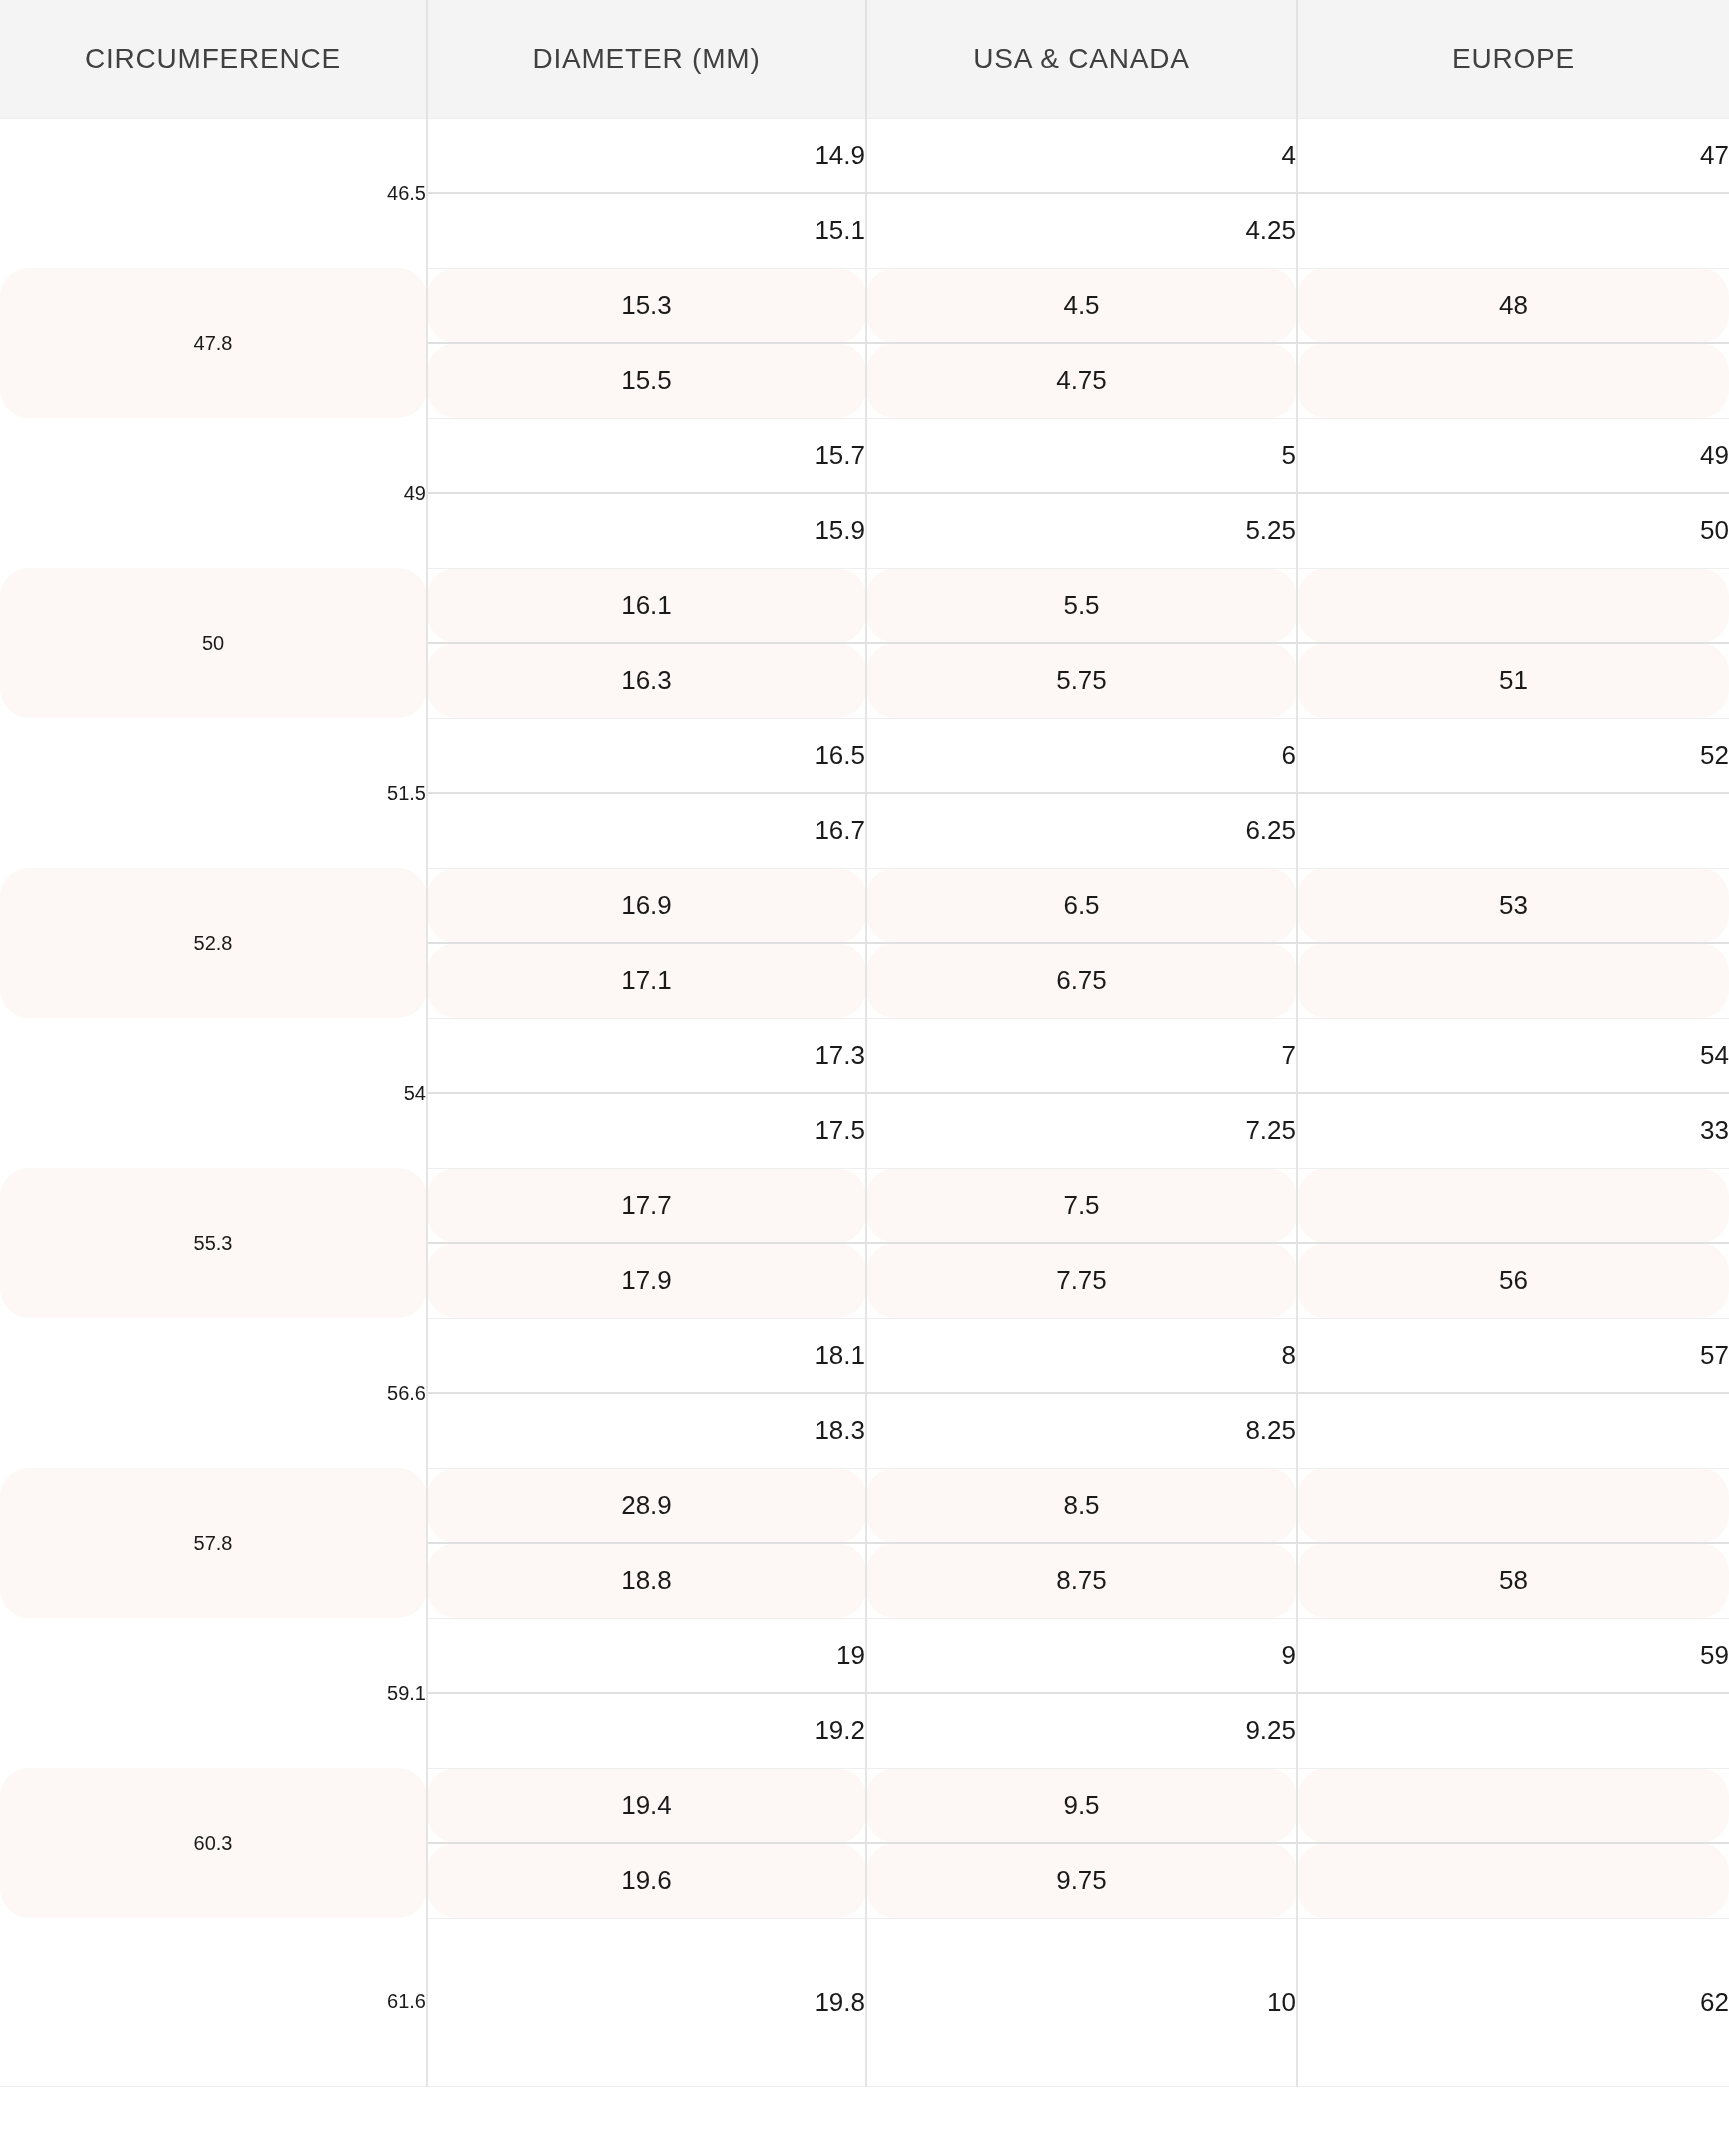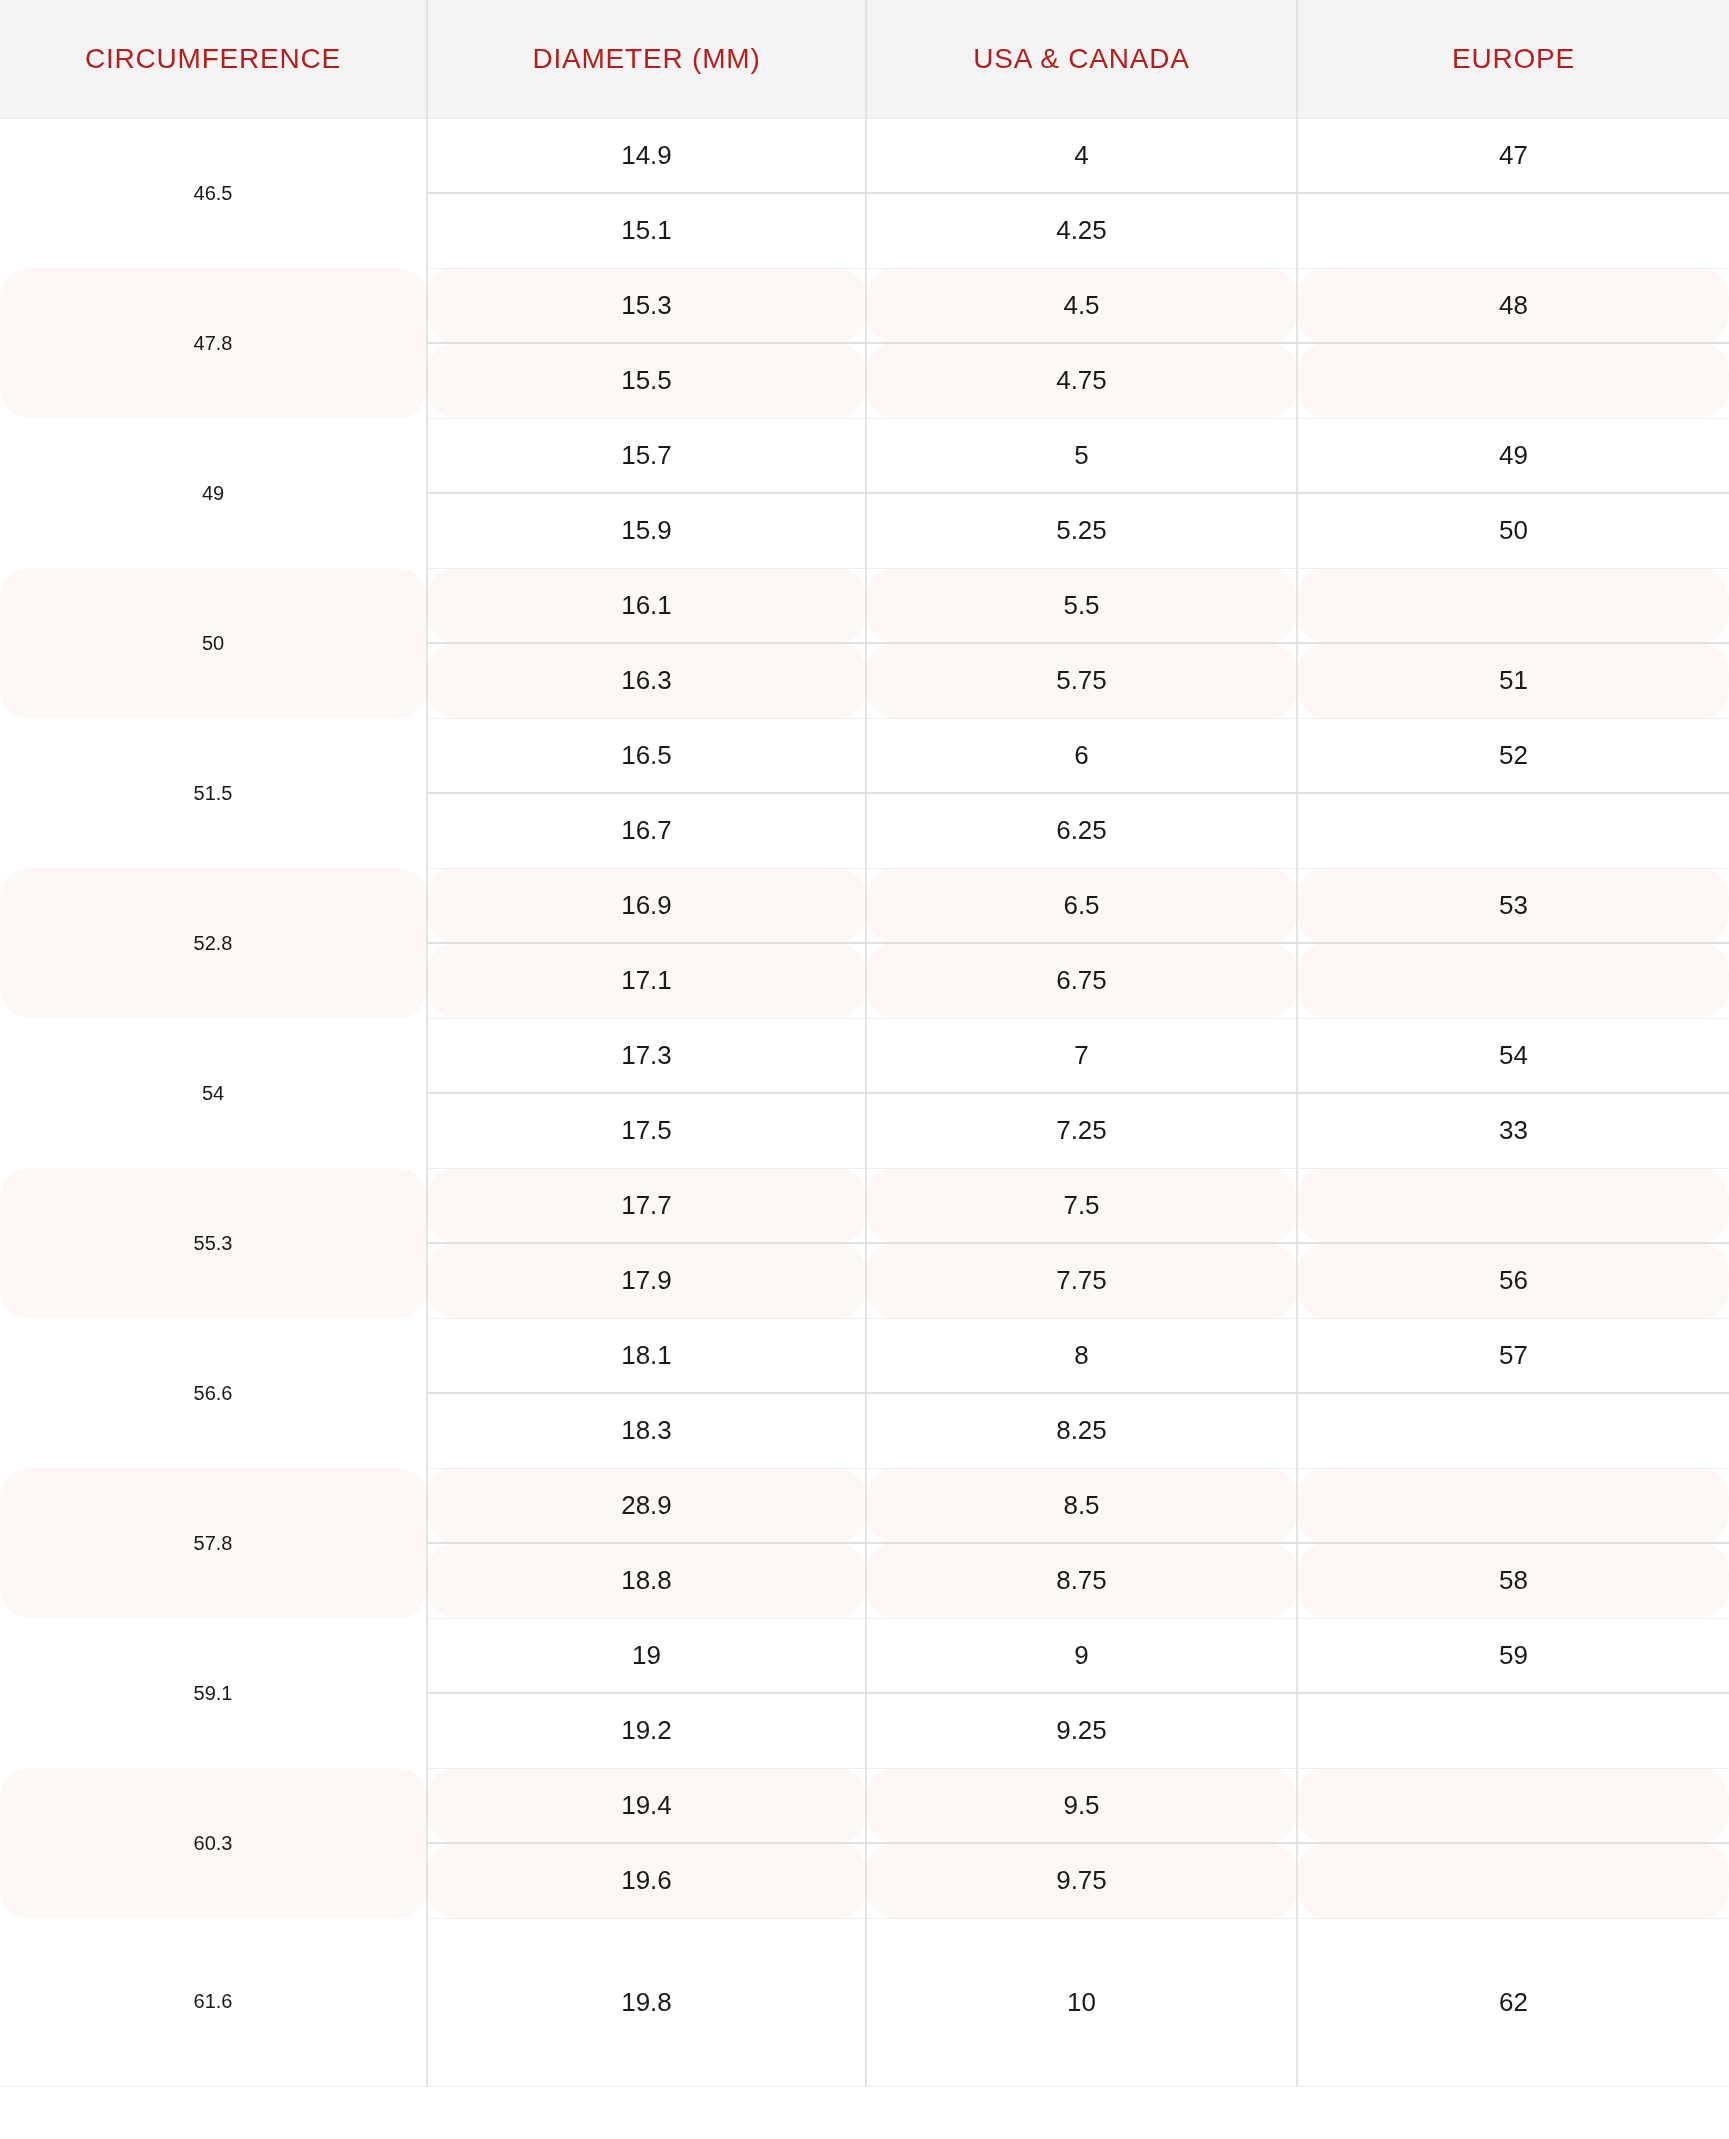--- a/index.html
+++ b/index.html
@@ -27,21 +27,21 @@
   col.c-usa    { width: 431px; }
   col.c-eur    { width: 432px; }
 
   
   thead th {
     height: 118px;
     background: #f4f4f4;
     font-weight: 400;
     font-size: 28px;
     letter-spacing: 0.8px;
-    color: #b91c1c;
+    color: #404040;
     vertical-align: middle;
     border-right: 2.2px solid #e2e2e2;
     border-bottom: 1.6px solid #ececec;
     box-sizing: border-box;
   }
   thead th:last-child { border-right: none; }
 
   
   tbody td {
     text-align: center;
@@ -67,21 +67,21 @@
     border-bottom: 2.2px solid #e0e0e0;
   }
 
   
   tbody tr.grp-end td {
     border-bottom: 1.6px solid #eeeeee;
   }
 
   
   tbody tr.band td { background: #fdf8f5; border-radius: 29px; }
-  tbody tr.plain td { background: #ffffff; }
+  tbody tr.plain td { background: #ffffff; text-align: right; }
 
   tbody tr.tall td { height: 168px; }
 </style>
 </head>
 <body>
 
 <table class="size-table">
   <colgroup>
     <col class="c-circ">
       <col class="c-diam">

